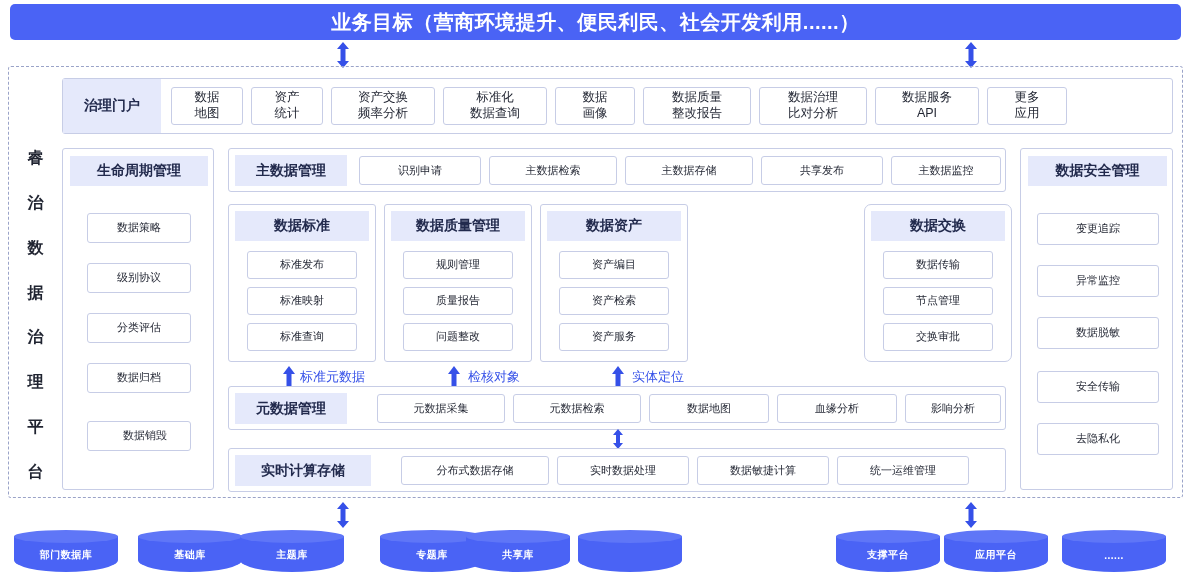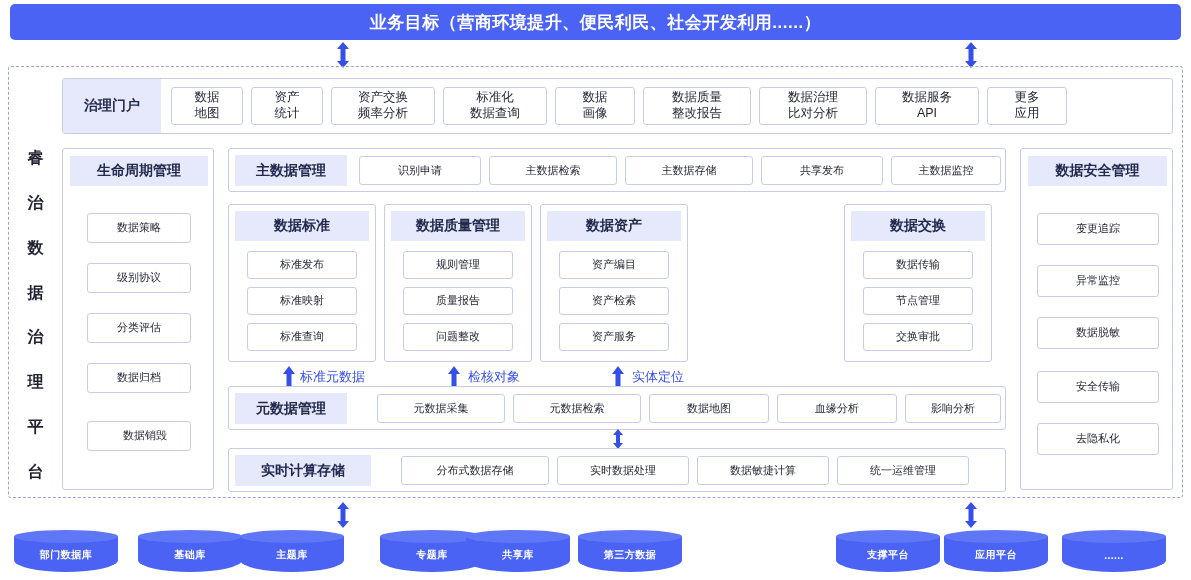--- a/index.html
+++ b/index.html
@@ -21,21 +21,21 @@
   
   .goal-bar {
     position: absolute;
     left: 10px;
     top: 4px;
     width: 1171px;
     height: 36px;
     background: #4a63f5;
     border-radius: 5px;
     color: #ffffff;
-    font-size: 17px;
+    font-size: 20px;
     font-weight: bold;
     display: flex;
     align-items: center;
     justify-content: center;
     letter-spacing: .5px;
   }
 
   
   .arrow {
     position: absolute;
@@ -394,21 +394,21 @@
   </div>
 
   <div class="panel domain-panel" style="left:540px;">
     <div class="hdr domain-hdr">数据资产</div>
     <div class="cell domain-cell" style="top:46px;">资产编目</div>
     <div class="cell domain-cell" style="top:82px;">资产检索</div>
     <div class="cell domain-cell" style="top:118px;">资产服务</div>
   </div>
 
 
-  <div class="panel domain-panel" style="left:844px;">
+  <div class="panel domain-panel" style="left:864px;border-radius:7px;">
     <div class="hdr domain-hdr">数据交换</div>
     <div class="cell domain-cell" style="top:46px;">数据传输</div>
     <div class="cell domain-cell" style="top:82px;">节点管理</div>
     <div class="cell domain-cell" style="top:118px;">交换审批</div>
   </div>
 
   <div class="arrow" style="left:281px; top:366px; height:20px;">
     <svg width="16" height="20" viewBox="0 0 16 20">
         <path d="M8 0 L14 8 L10.5 8 L10.5 20 L5.5 20 L5.5 8 L2 8 Z" fill="#3550e8"></path>
       </svg>
@@ -484,21 +484,20 @@
     <div class="label">专题库</div>
   </div>
   <div class="cyl" style="left:466px;">
     <div class="body"></div>
     <div class="top"></div>
     <div class="label">共享库</div>
   </div>
   <div class="cyl" style="left:578px;">
     <div class="body"></div>
     <div class="top"></div>
-    <div class="label">第三方数据</div>
   </div>
   <div class="cyl" style="left:836px;">
     <div class="body"></div>
     <div class="top"></div>
     <div class="label">支撑平台</div>
   </div>
   <div class="cyl" style="left:944px;">
     <div class="body"></div>
     <div class="top"></div>
     <div class="label">应用平台</div>

